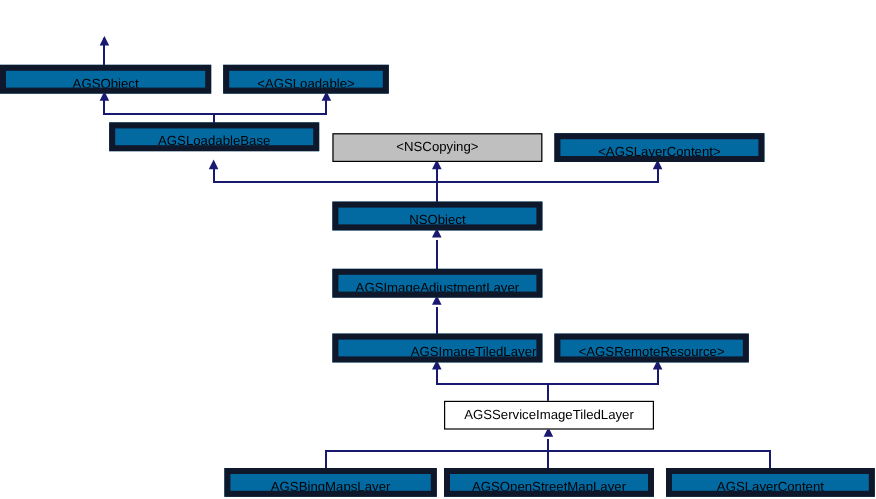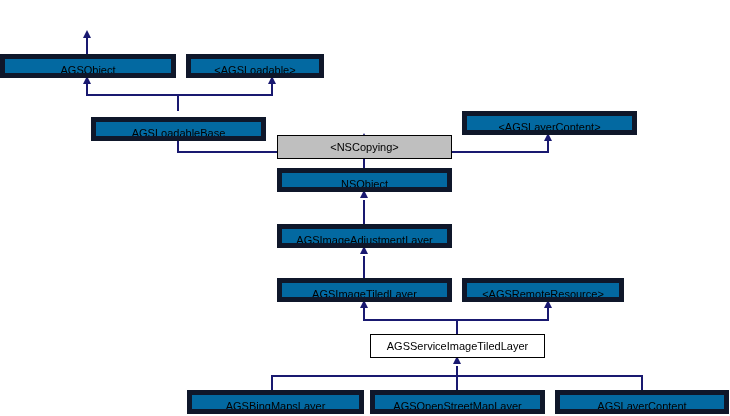--- a/index.html
+++ b/index.html
@@ -87,25 +87,25 @@
       <polygon points="364,190 360,198 368,198"></polygon>
       <polygon points="364,246 360,254 368,254"></polygon>
       <polygon points="364,300 360,308 368,308"></polygon>
       <polygon points="548,300 544,308 552,308"></polygon>
       <polygon points="457,356 453,364 461,364"></polygon>
     </g>
   </svg>
 
   <div class="node cream" style="left:0px;   top:54px;  width:176px;">AGSObject</div>
   <div class="node cream" style="left:186px; top:54px;  width:138px;">&lt;AGSLoadable&gt;</div>
-  <div class="node cream" style="left:91px;  top:117px; width:175px;">AGSLoadableBase</div>
-  <div class="node gray" style="left:277px; top:111px; width:175px;margin-top:24px;">&lt;NSCopying&gt;</div>
+  <div class="node cream" style="left:91px;  top:102px; width:175px;">AGSLoadableBase</div>
+  <div class="node gray" style="left:277px; top:111px; width:175px;">&lt;NSCopying&gt;</div>
   <div class="node cream" style="left:462px; top:111px; width:175px;">&lt;AGSLayerContent&gt;</div>
   <div class="node cream" style="left:277px; top:168px; width:175px;">NSObject</div>
   <div class="node cream" style="left:277px; top:224px; width:175px;">AGSImageAdjustmentLayer</div>
-  <div class="node cream" style="left:277px; top:278px; width:175px;">AGSImageTiledLayer</div>
+  <div class="node cream" style="left:277px; top:278px; width:175px;text-align:right;">AGSImageTiledLayer</div>
   <div class="node cream" style="left:462px; top:278px; width:162px;">&lt;AGSRemoteResource&gt;</div>
   <div class="node white" style="left:370px; top:334px; width:175px;">AGSServiceImageTiledLayer</div>
   <div class="node cream" style="left:187px; top:390px; width:177px;">AGSBingMapsLayer</div>
   <div class="node cream" style="left:370px; top:390px; width:175px;">AGSOpenStreetMapLayer</div>
   <div class="node cream" style="left:555px; top:390px; width:174px;">AGSLayerContent</div>
 
 </div>
 
 </body></html>

